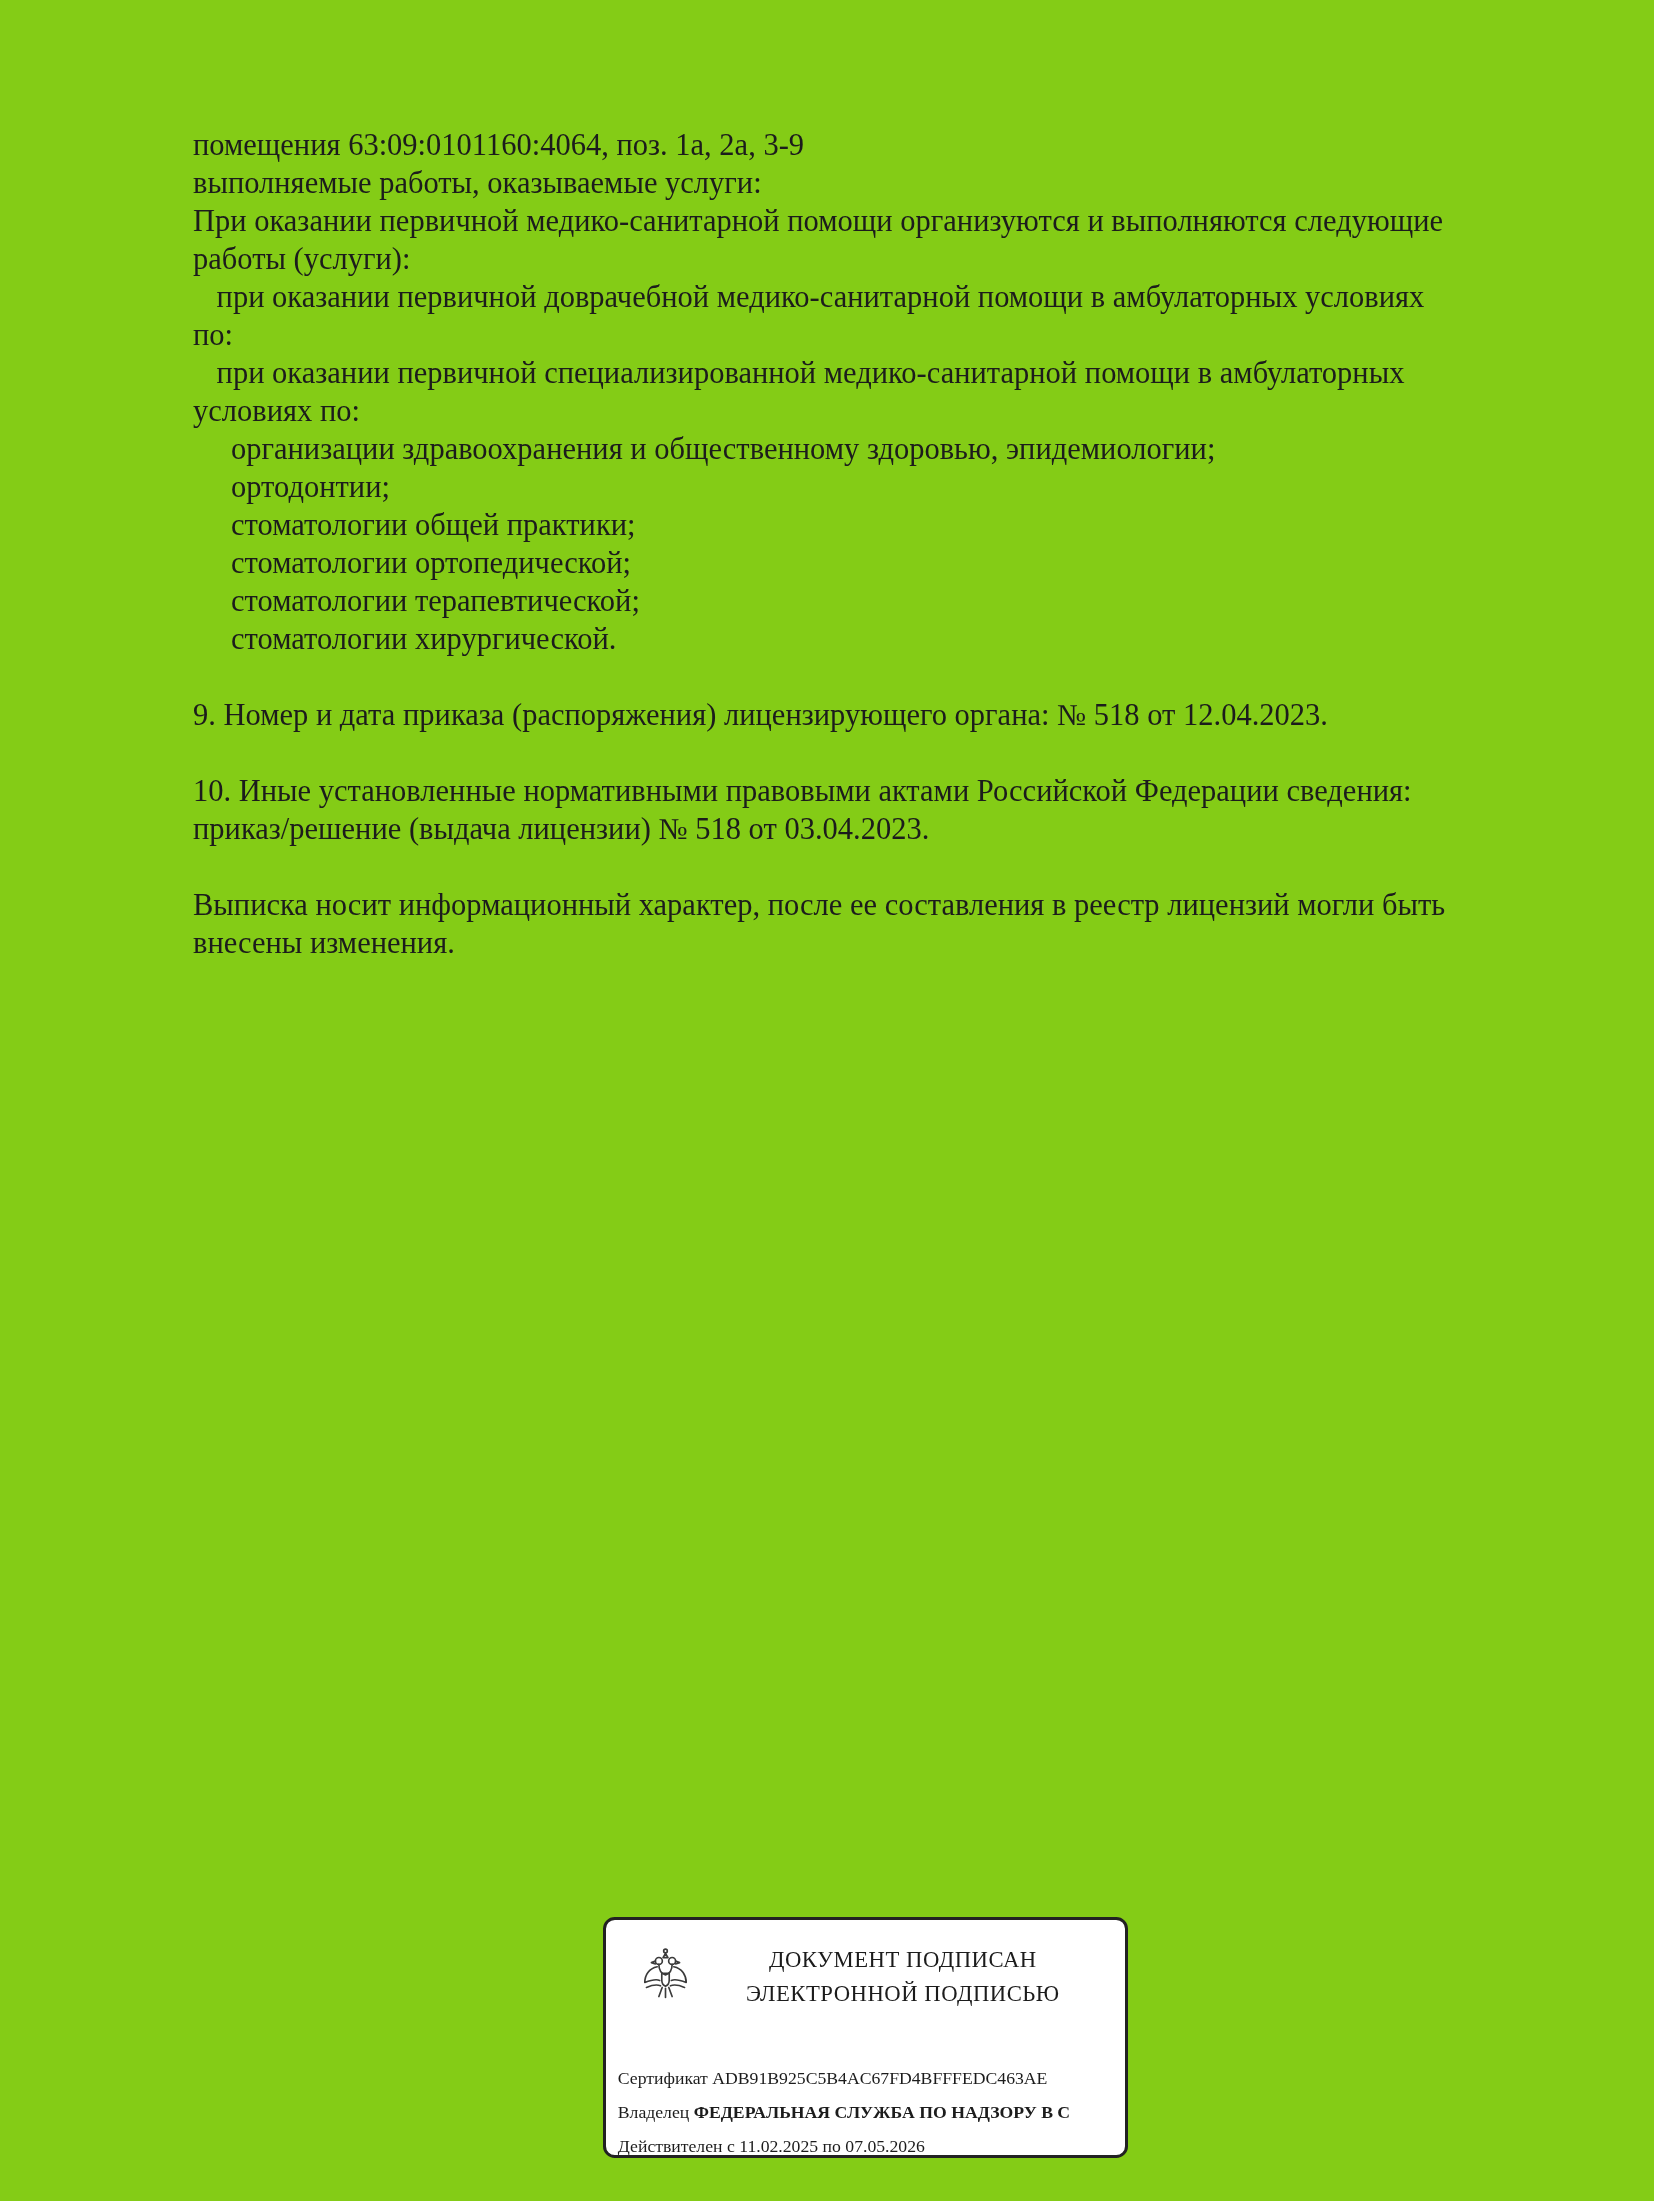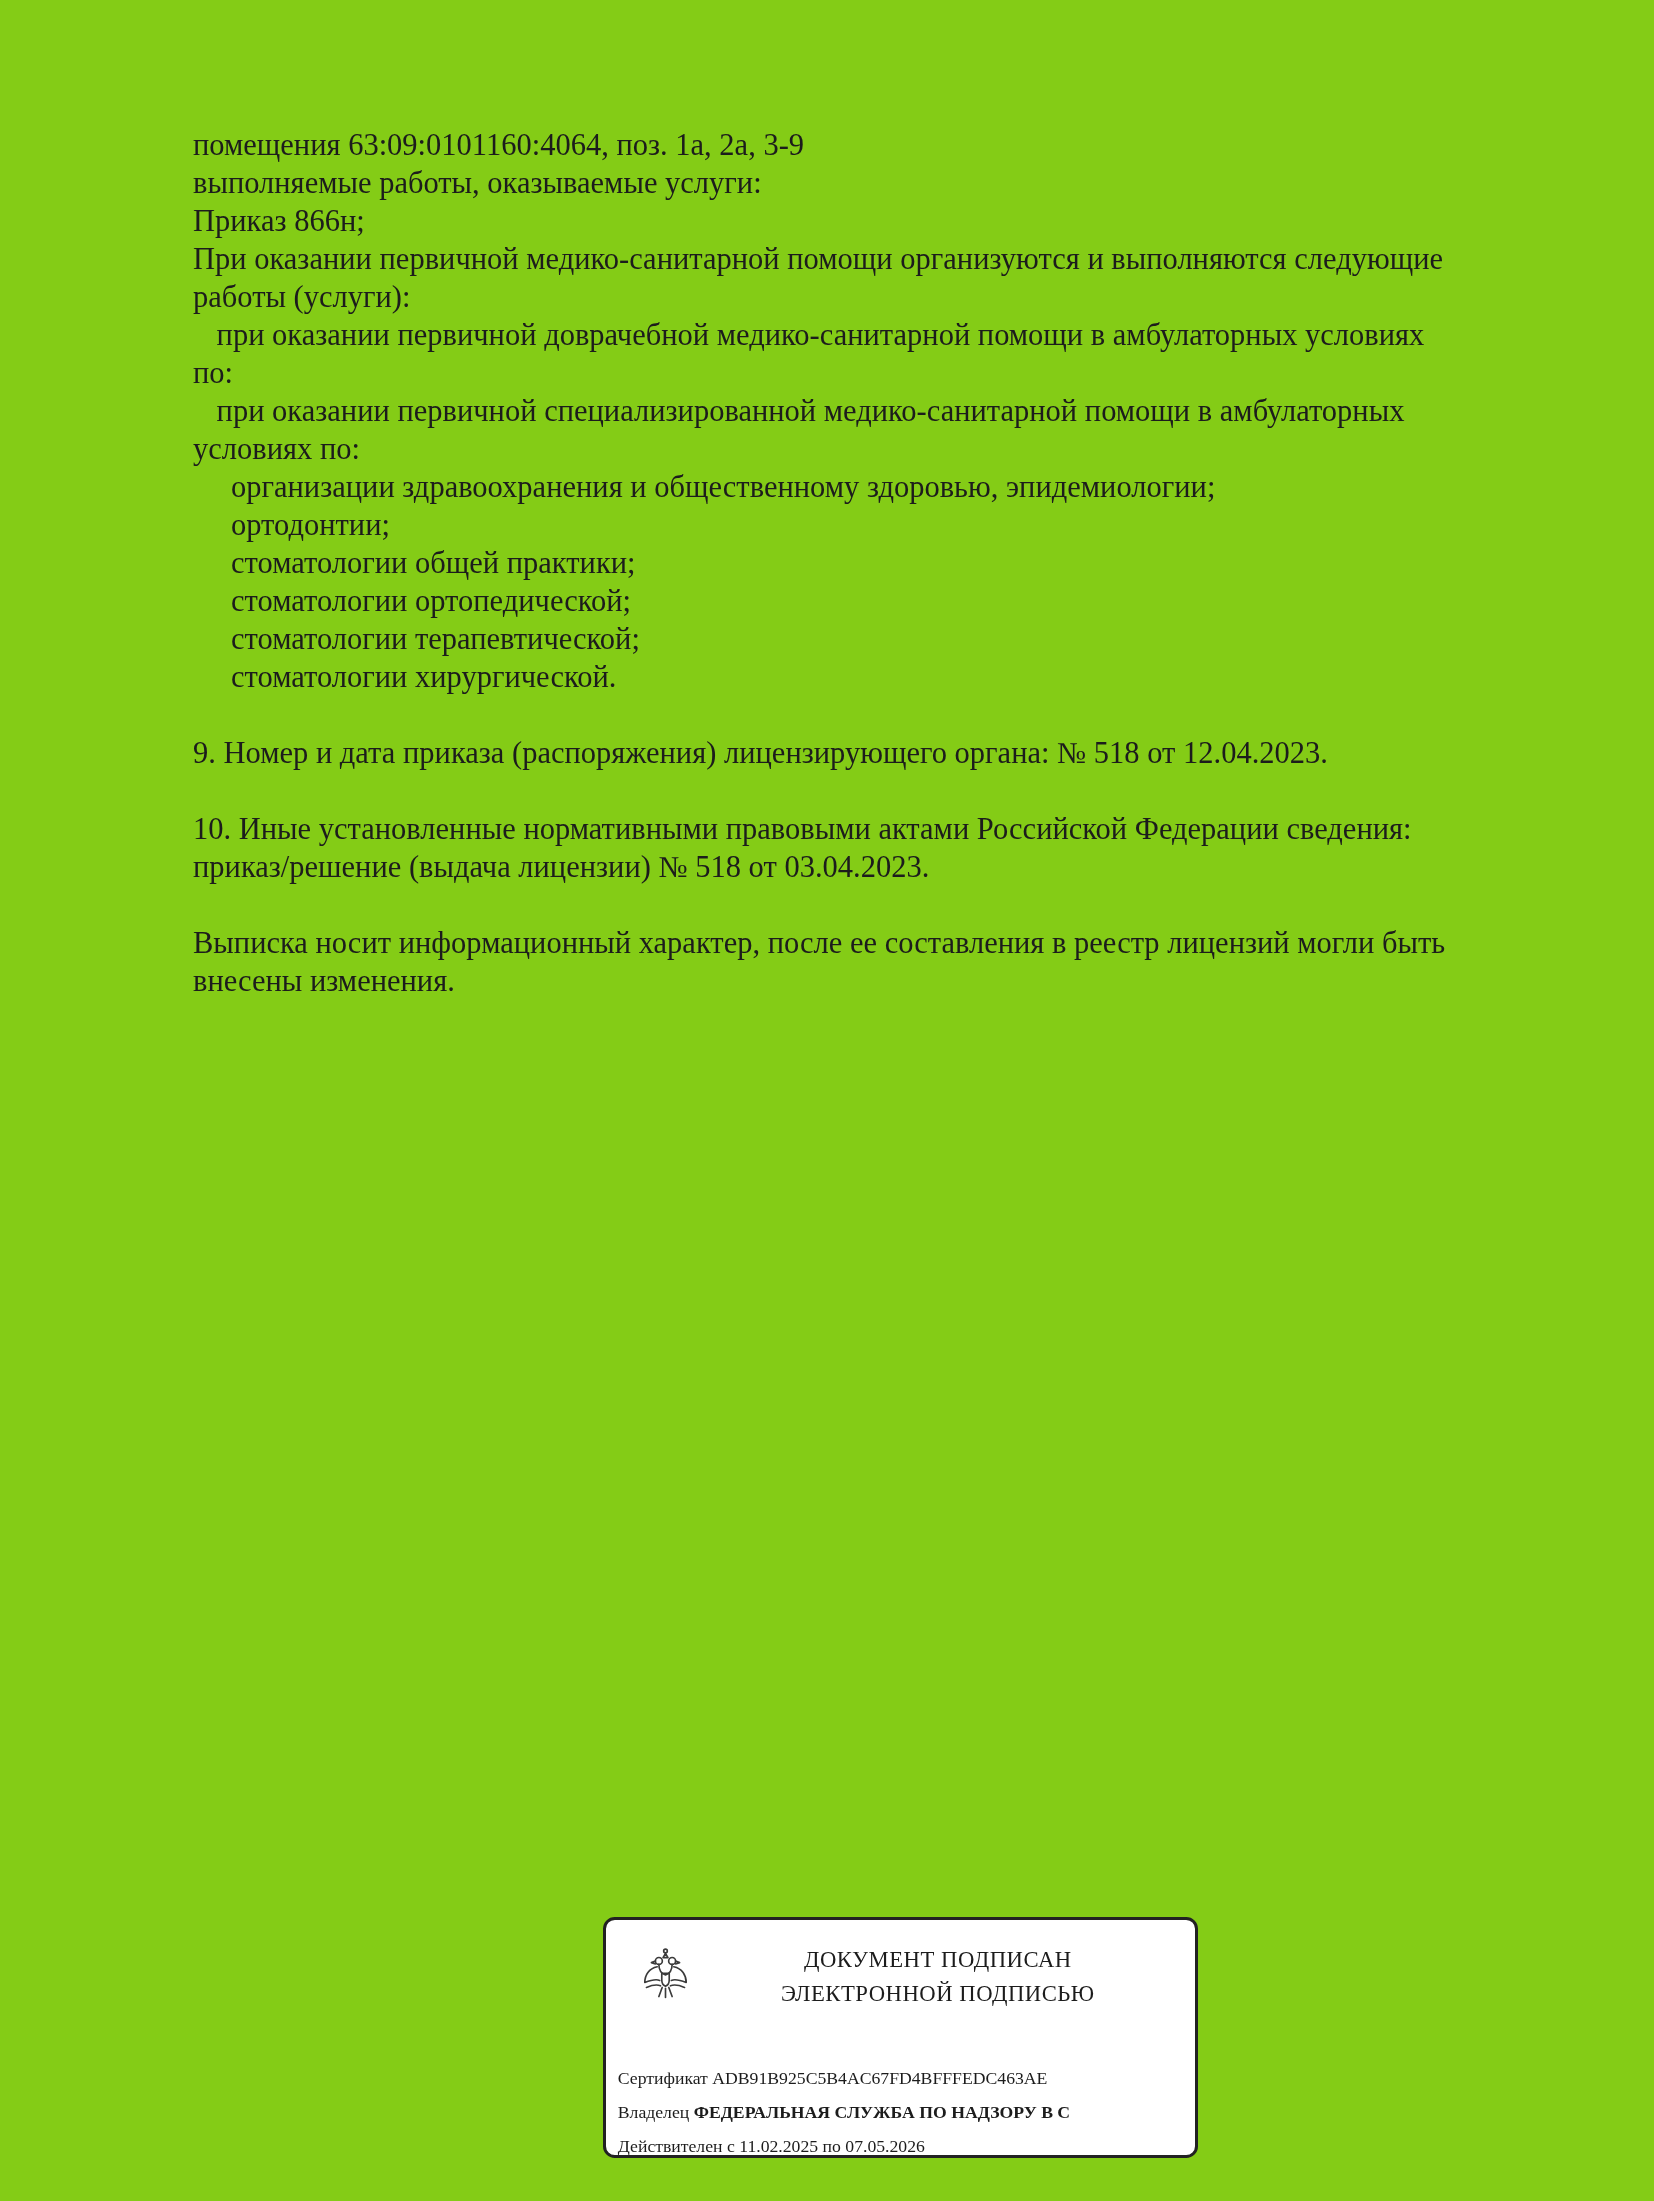--- a/index.html
+++ b/index.html
@@ -29,21 +29,21 @@
     white-space: pre;
   }
   .indent-1 { padding-left: 23.6px; }
   .indent-2 { padding-left: 38px; }
 
   
   .stamp {
     position: absolute;
     left: 603px;
     top: 1917px;
-    width: 595px;
+    width: 525px;
     height: 241px;
     box-sizing: border-box;
     border: 3px solid #222222;
     border-radius: 11.8px;
     overflow: hidden;
     padding: 9.9px 0 0 11.8px;
     background: #ffffff;
   }
   .stamp-top {
     display: flex;
@@ -78,21 +78,20 @@
   }
 </style>
 </head>
 <body>
 
 <div class="page">
 
   <div class="doc-text">
       <div class="line">помещения 63:09:0101160:4064, поз. 1а, 2а, 3-9</div>
       <div class="line">выполняемые работы, оказываемые услуги:</div>
-      <div class="line">Приказ 866н;</div>
       <div class="line">При оказании первичной медико-санитарной помощи организуются и выполняются следующие</div>
       <div class="line">работы (услуги):</div>
       <div class="line indent-1">при оказании первичной доврачебной медико-санитарной помощи в амбулаторных условиях</div>
       <div class="line">по:</div>
       <div class="line indent-1">при оказании первичной специализированной медико-санитарной помощи в амбулаторных</div>
       <div class="line">условиях по:</div>
       <div class="line indent-2">организации здравоохранения и общественному здоровью, эпидемиологии;</div>
       <div class="line indent-2">ортодонтии;</div>
       <div class="line indent-2">стоматологии общей практики;</div>
       <div class="line indent-2">стоматологии ортопедической;</div>

